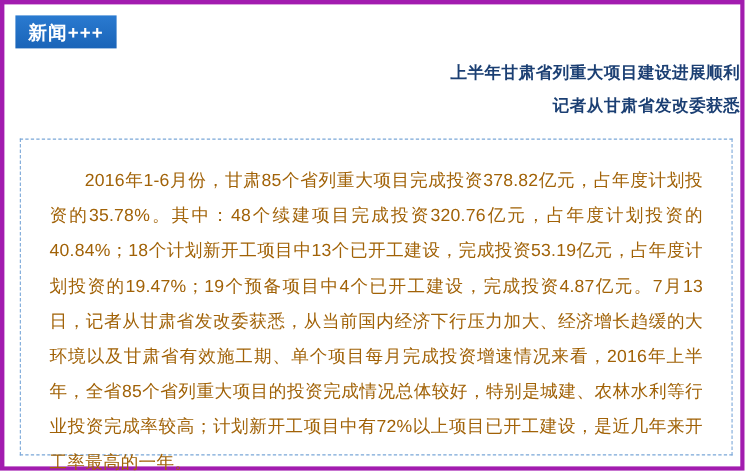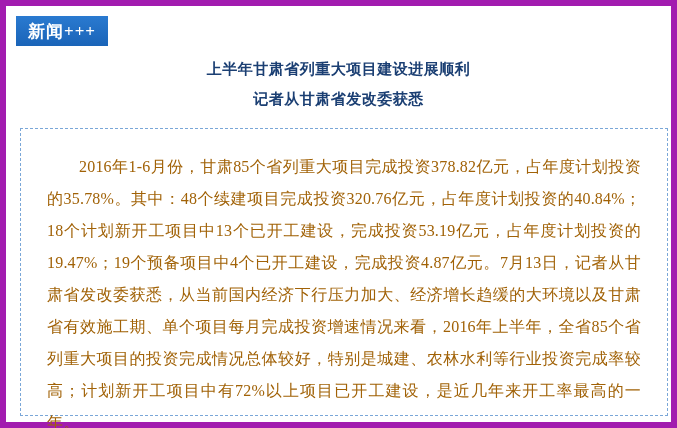--- a/index.html
+++ b/index.html
@@ -11,23 +11,22 @@
     height: 428px;
     background: #ffffff;
     font-family: "Liberation Sans", sans-serif;
     overflow: hidden;
   }
   .page {
     position: relative;
     width: 677px;
     height: 428px;
     box-sizing: border-box;
-    border: 6px solid #a21caf;
+    border: 4px solid #a21caf;
     background: #ffffff;
-    font-family: Liberation Serif, serif;
   }
   
   .badge {
     position: absolute;
     left: 10px;
     top: 10px;
     min-width: 92px;
     height: 30px;
     background: #1f6fc4;
     background: linear-gradient(#2a7ad0, #1a64b8);
@@ -40,21 +39,21 @@
     justify-content: center;
     padding: 0 8px;
     box-sizing: border-box;
   }
   
   .headline {
     position: absolute;
     left: 0;
     right: 0;
     top: 48px;
-    text-align: center;
+    text-align: right;
     color: #1b3f73;
     font-weight: bold;
     font-size: 15px;
     line-height: 30px;
     letter-spacing: 0.5px;
   }
   .headline .line2 {
     display: block;
   }
   

